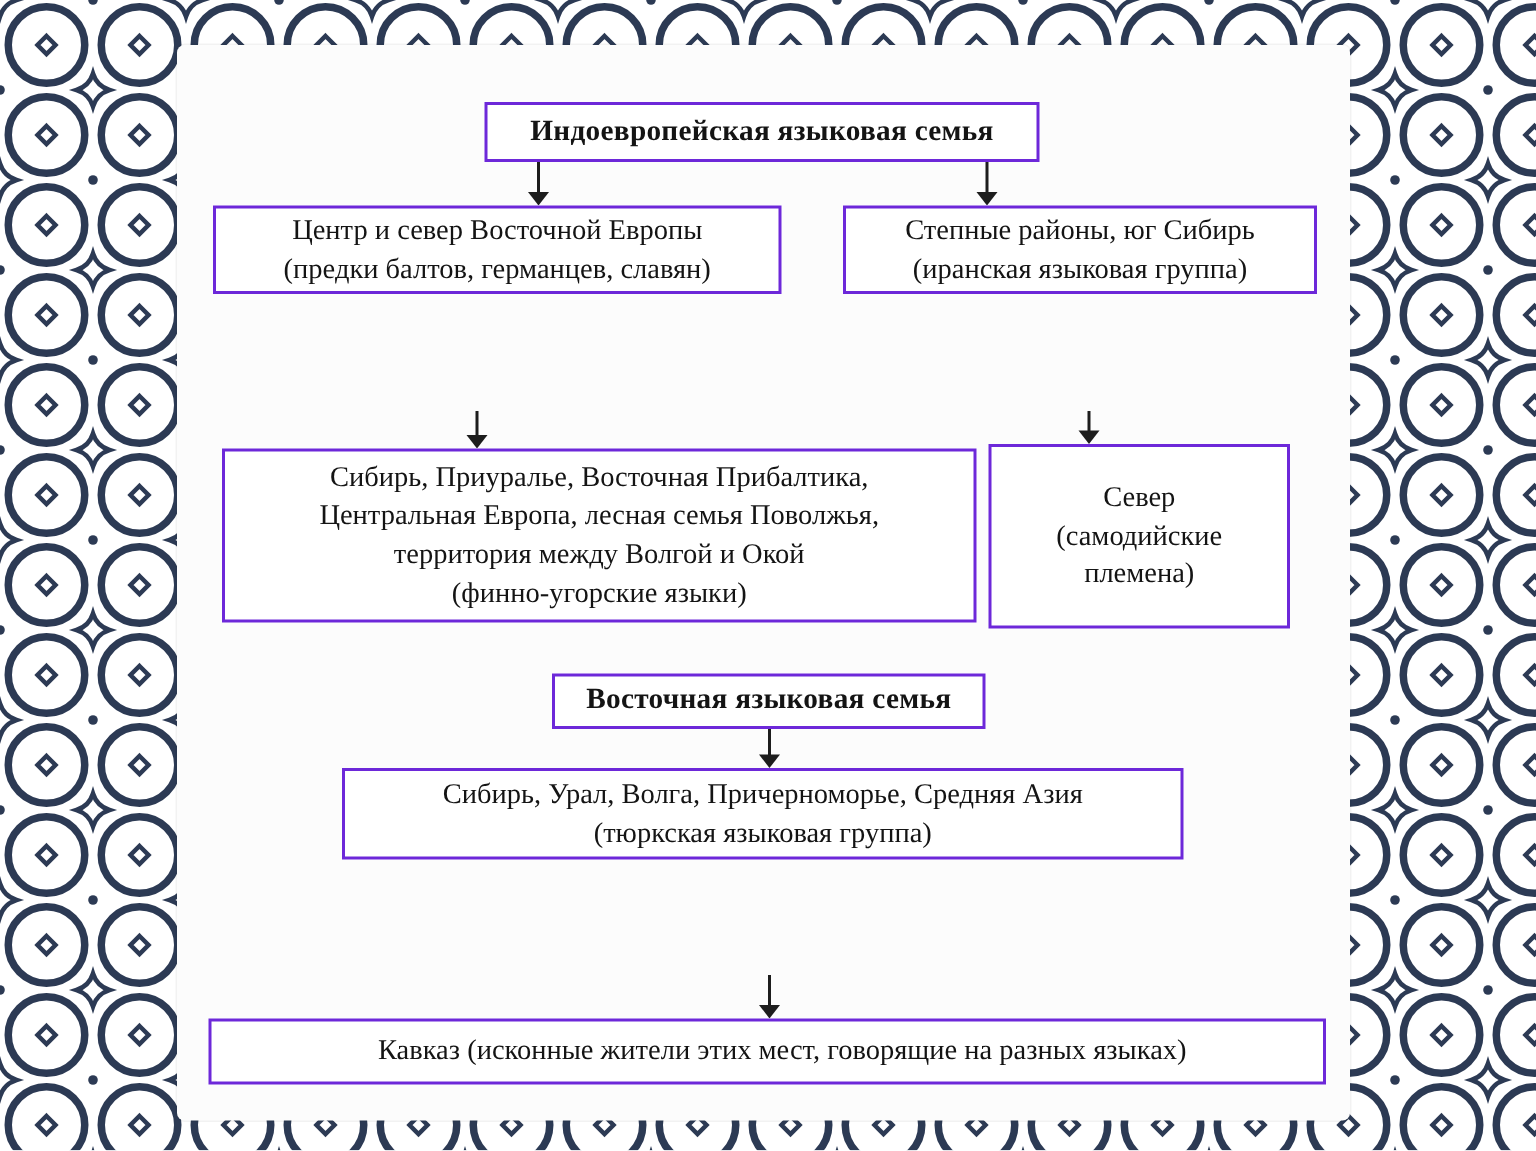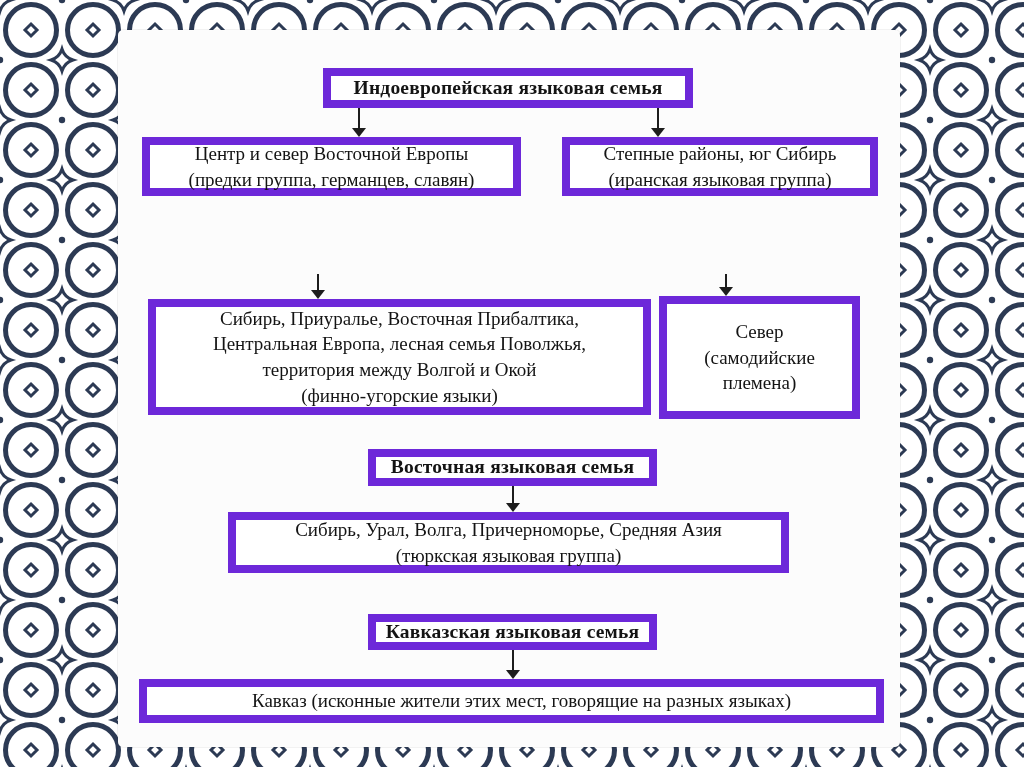--- a/index.html
+++ b/index.html
@@ -19,21 +19,21 @@
     width: 782px;
     height: 717px;
     background: #fcfcfc;
     border-radius: 5px;
     box-shadow: 0 0 0 1px rgba(0,0,0,0.05);
   }
   .box {
     position: absolute;
     box-sizing: border-box;
     background: #ffffff;
-    border: 8px solid #6d28d9;
+    border: 2px solid #6d28d9;
     display: flex;
     align-items: center;
     justify-content: center;
     text-align: center;
     color: #141414;
     font-size: 19px;
     line-height: 1.35;
     white-space: pre-line;
     padding: 2px 8px;
   }
@@ -109,37 +109,36 @@
     </defs>
     <rect x="0" y="0" width="1024" height="767" fill="url(#tile)"></rect>
   </svg>
 
   <div class="card">
 
     <div class="box header fam1-title">Индоевропейская языковая семья</div>
     <div class="arrow a1"></div>
     <div class="arrow a2"></div>
     <div class="box fam1-c0">Центр и север Восточной Европы
-(предки группа, германцев, славян)</div>
+(предки балтов, германцев, славян)</div>
     <div class="box fam1-c1">Степные районы, юг Сибирь
 (иранская языковая группа)</div>
 
     <div class="arrow a3"></div>
     <div class="arrow a4"></div>
     <div class="box fam2-c0">Сибирь, Приуралье, Восточная Прибалтика,
 Центральная Европа, лесная семья Поволжья,
 территория между Волгой и Окой
 (финно-угорские языки)</div>
     <div class="box fam2-c1">Север
 (самодийские
 племена)</div>
 
     <div class="box header fam3-title">Восточная языковая семья</div>
     <div class="arrow a5"></div>
     <div class="box fam3-c0">Сибирь, Урал, Волга, Причерноморье, Средняя Азия
 (тюркская языковая группа)</div>
 
-    <div class="box header fam4-title">Кавказская языковая семья</div>
     <div class="arrow a6"></div>
     <div class="box fam4-c0">Кавказ (исконные жители этих мест, говорящие на разных языках)</div>
 
   </div>
 </div>
 
 </body></html>

